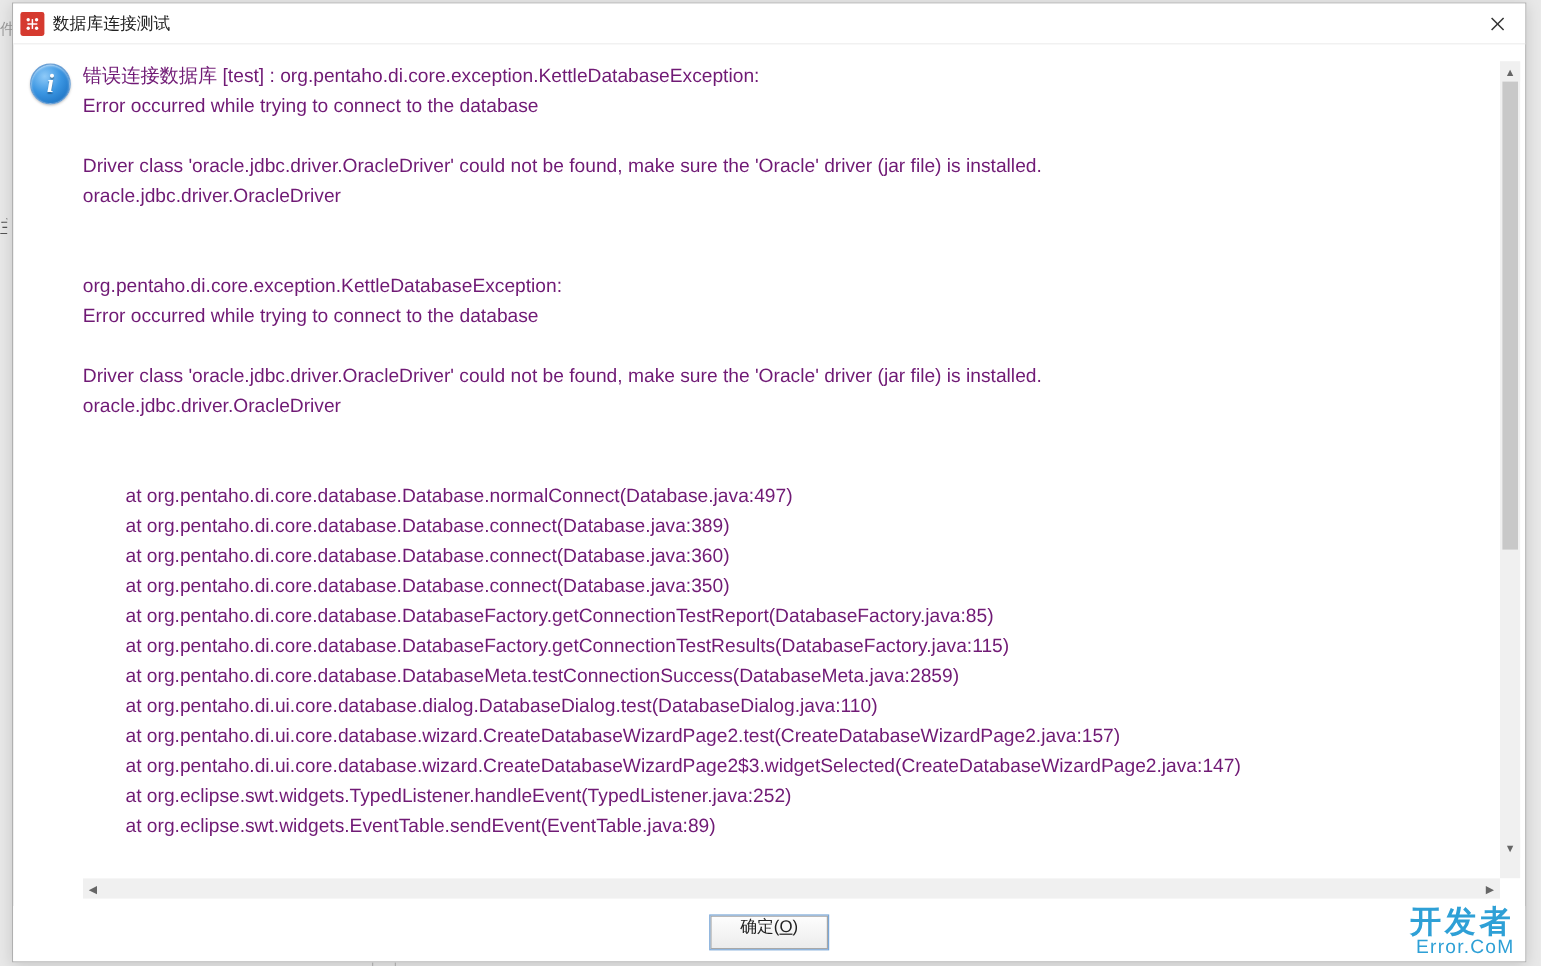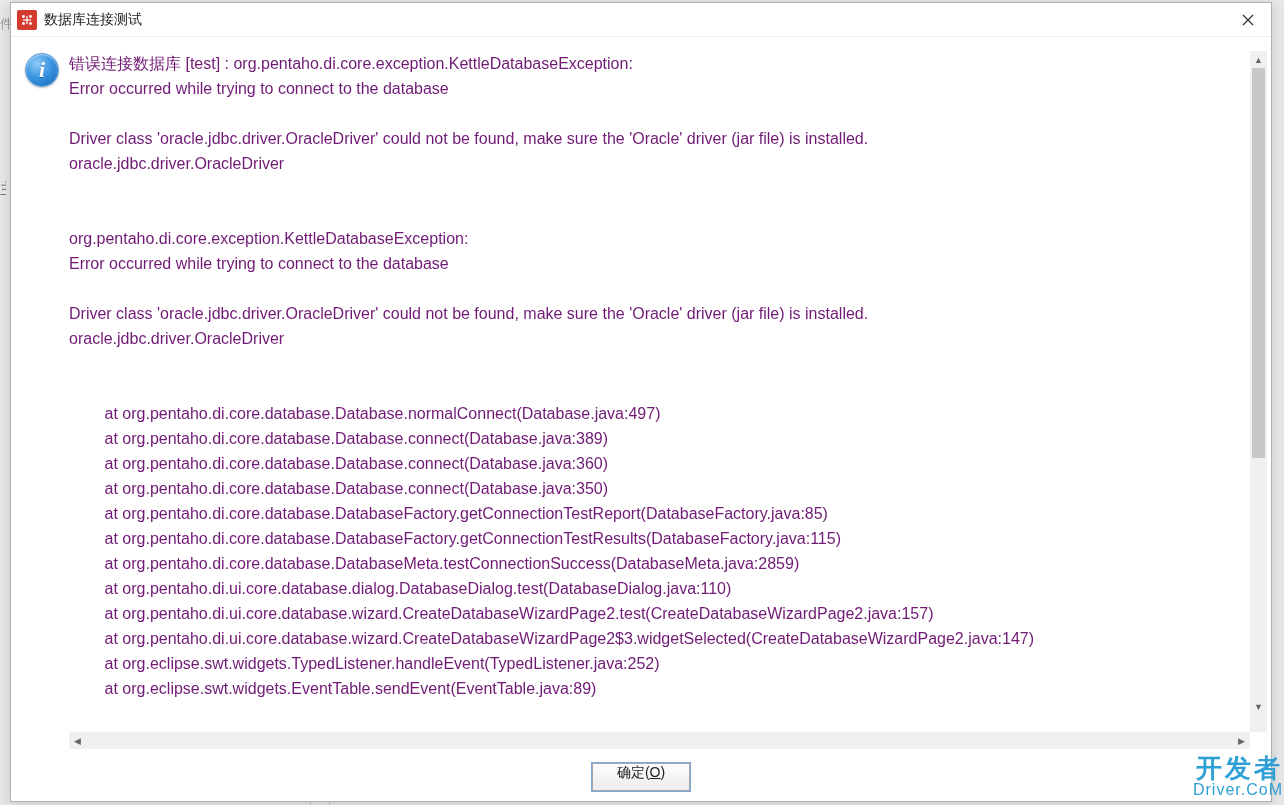--- a/index.html
+++ b/index.html
@@ -147,21 +147,21 @@
       outline-offset: 0;
       font-size: 14px;
       color:#222;
       cursor:pointer;
       display:flex; align-items:flex-start; justify-content:center;
     }
     .ok-btn .mn { text-decoration: underline; }
 
     .watermark {
       position:absolute;
-      right:1px; bottom:6px;
+      right:22px; bottom:6px;
       text-align:right;
       font-family: "Microsoft YaHei", sans-serif;
       color:#2ea0d6;
       line-height:1.05;
       pointer-events:none;
       z-index:5;
     }
     .watermark .l1 { font-size:26px; font-weight:700; letter-spacing:3px; }
     .watermark .l2 { font-size:16px; letter-spacing:1px; font-family:Verdana,sans-serif; }
   </style>
@@ -246,14 +246,14 @@
     <button class="ok-btn">
       <span>确定(</span>
         <span class="mn">O</span>
         <span>)</span>
     </button>
   </div>
 </div>
 
 <div class="watermark">
   <div class="l1">开发者</div>
-  <div class="l2">Driver.CoM</div>
+  <div class="l2">Error.CoM</div>
 </div>
 
 </body></html>

